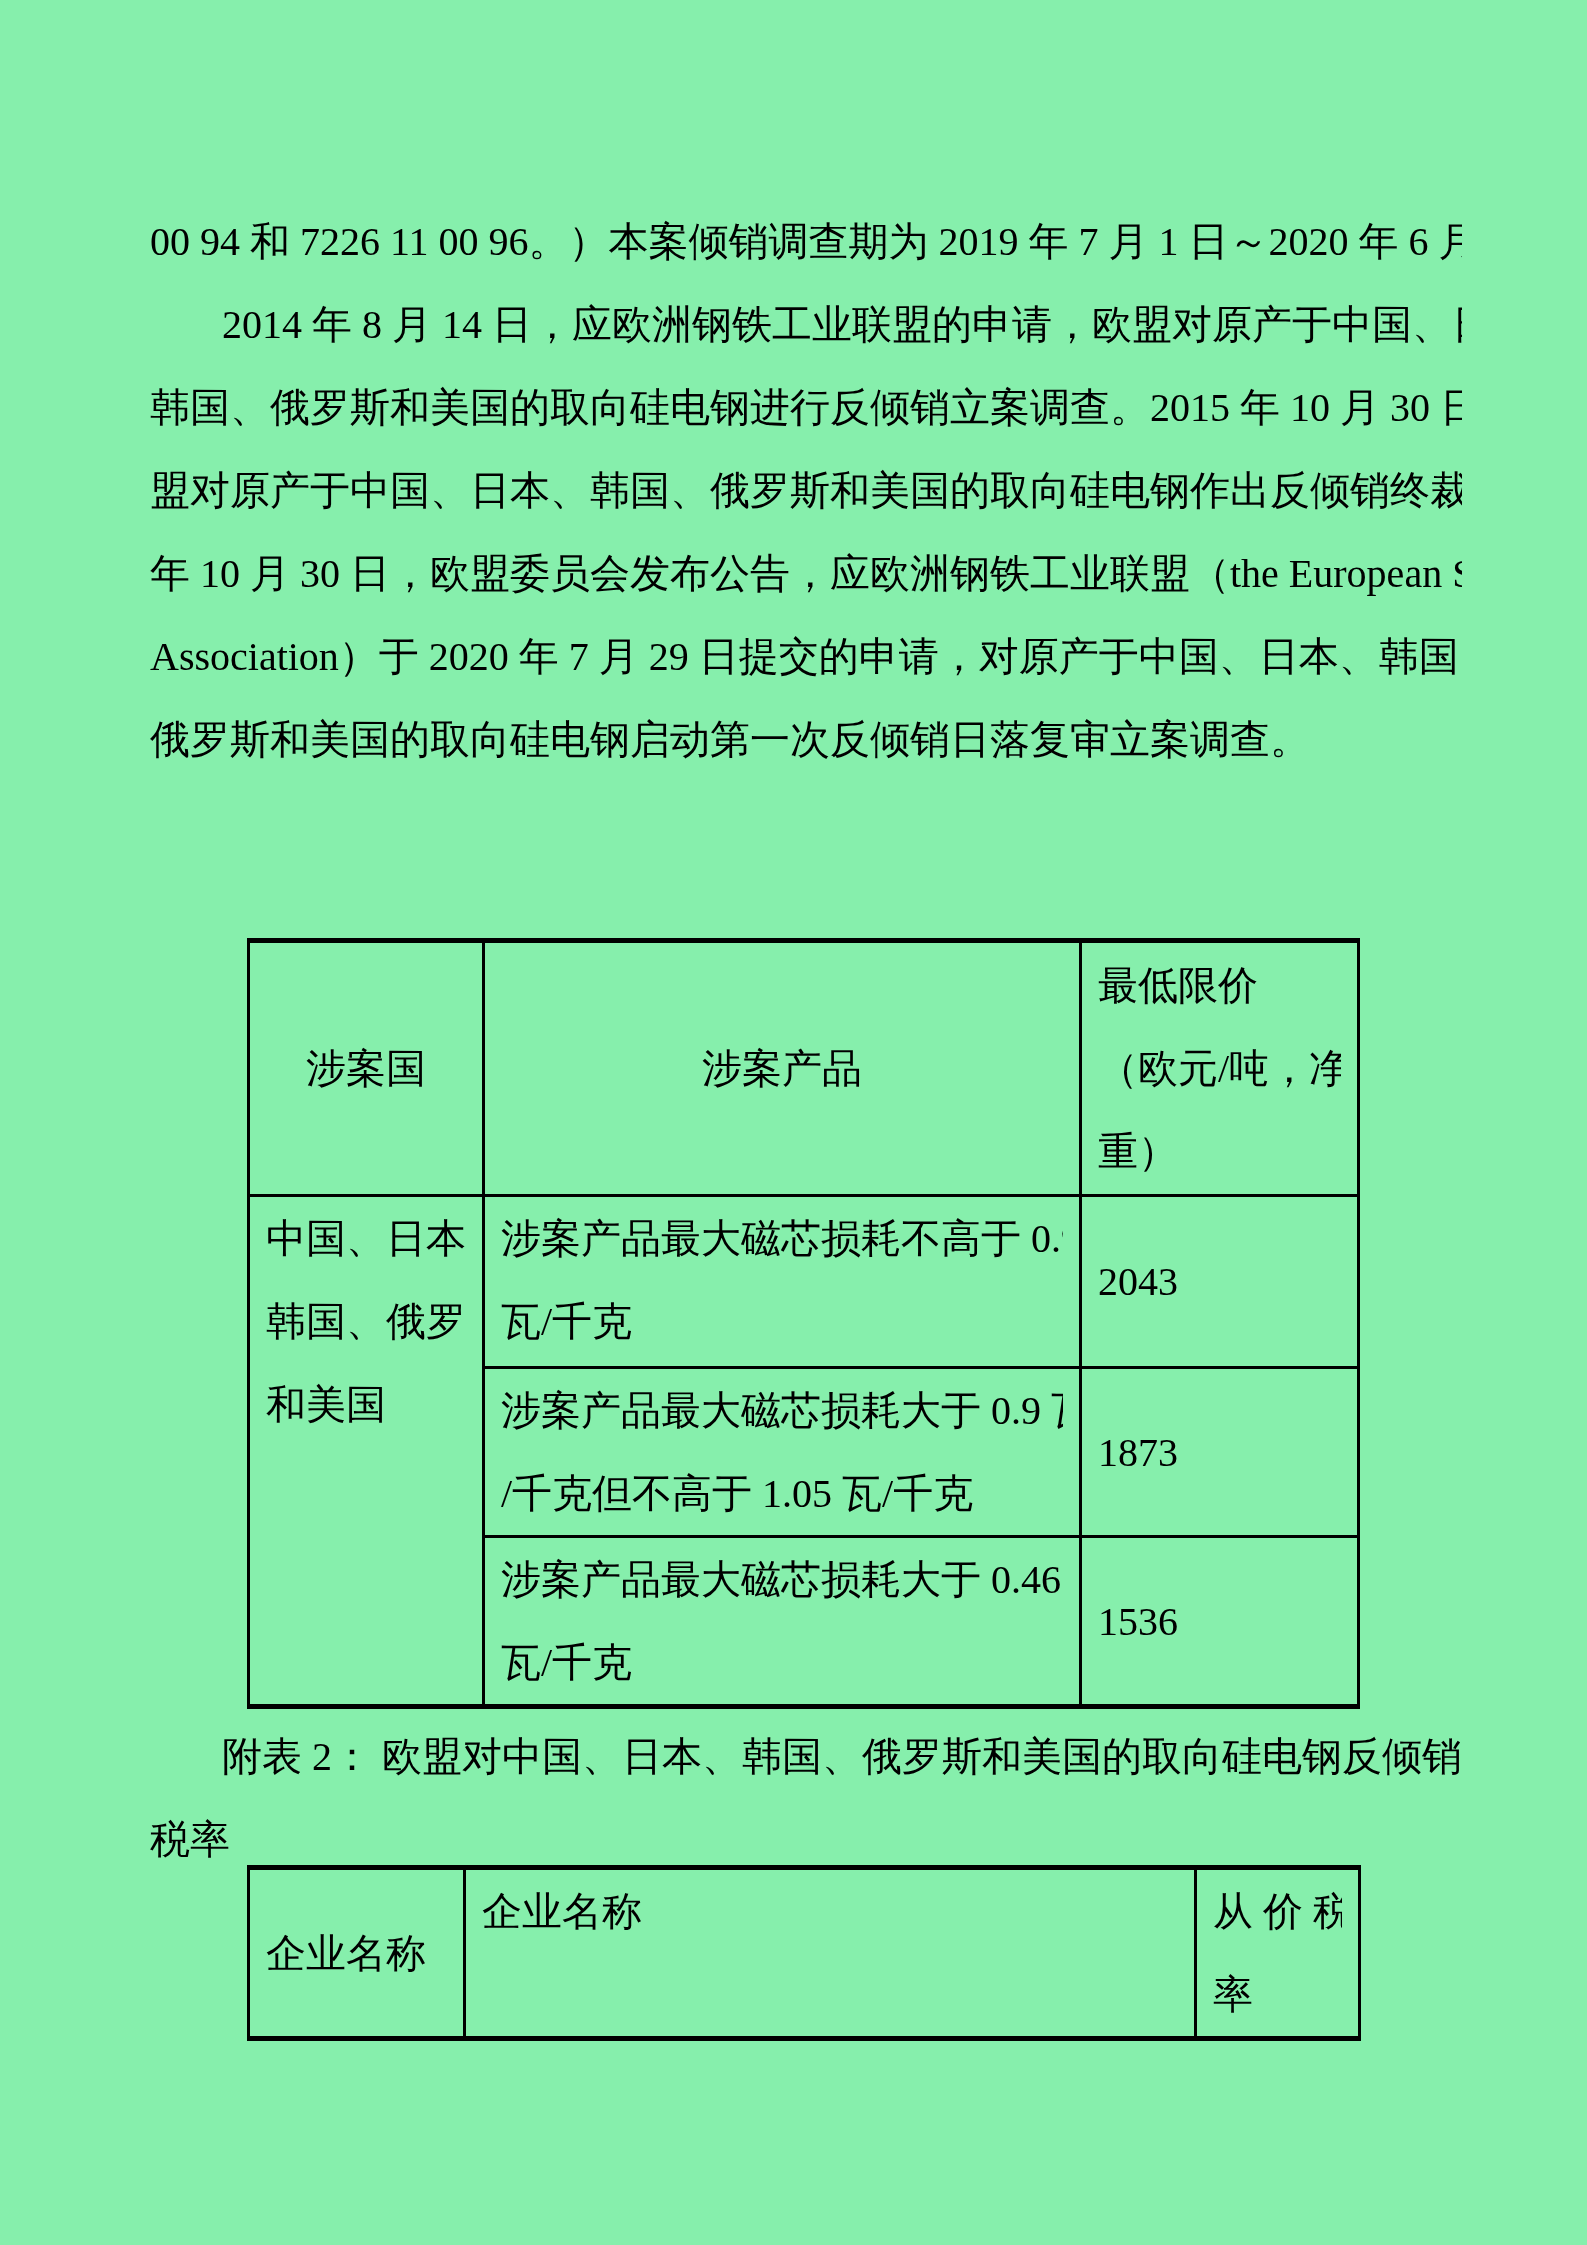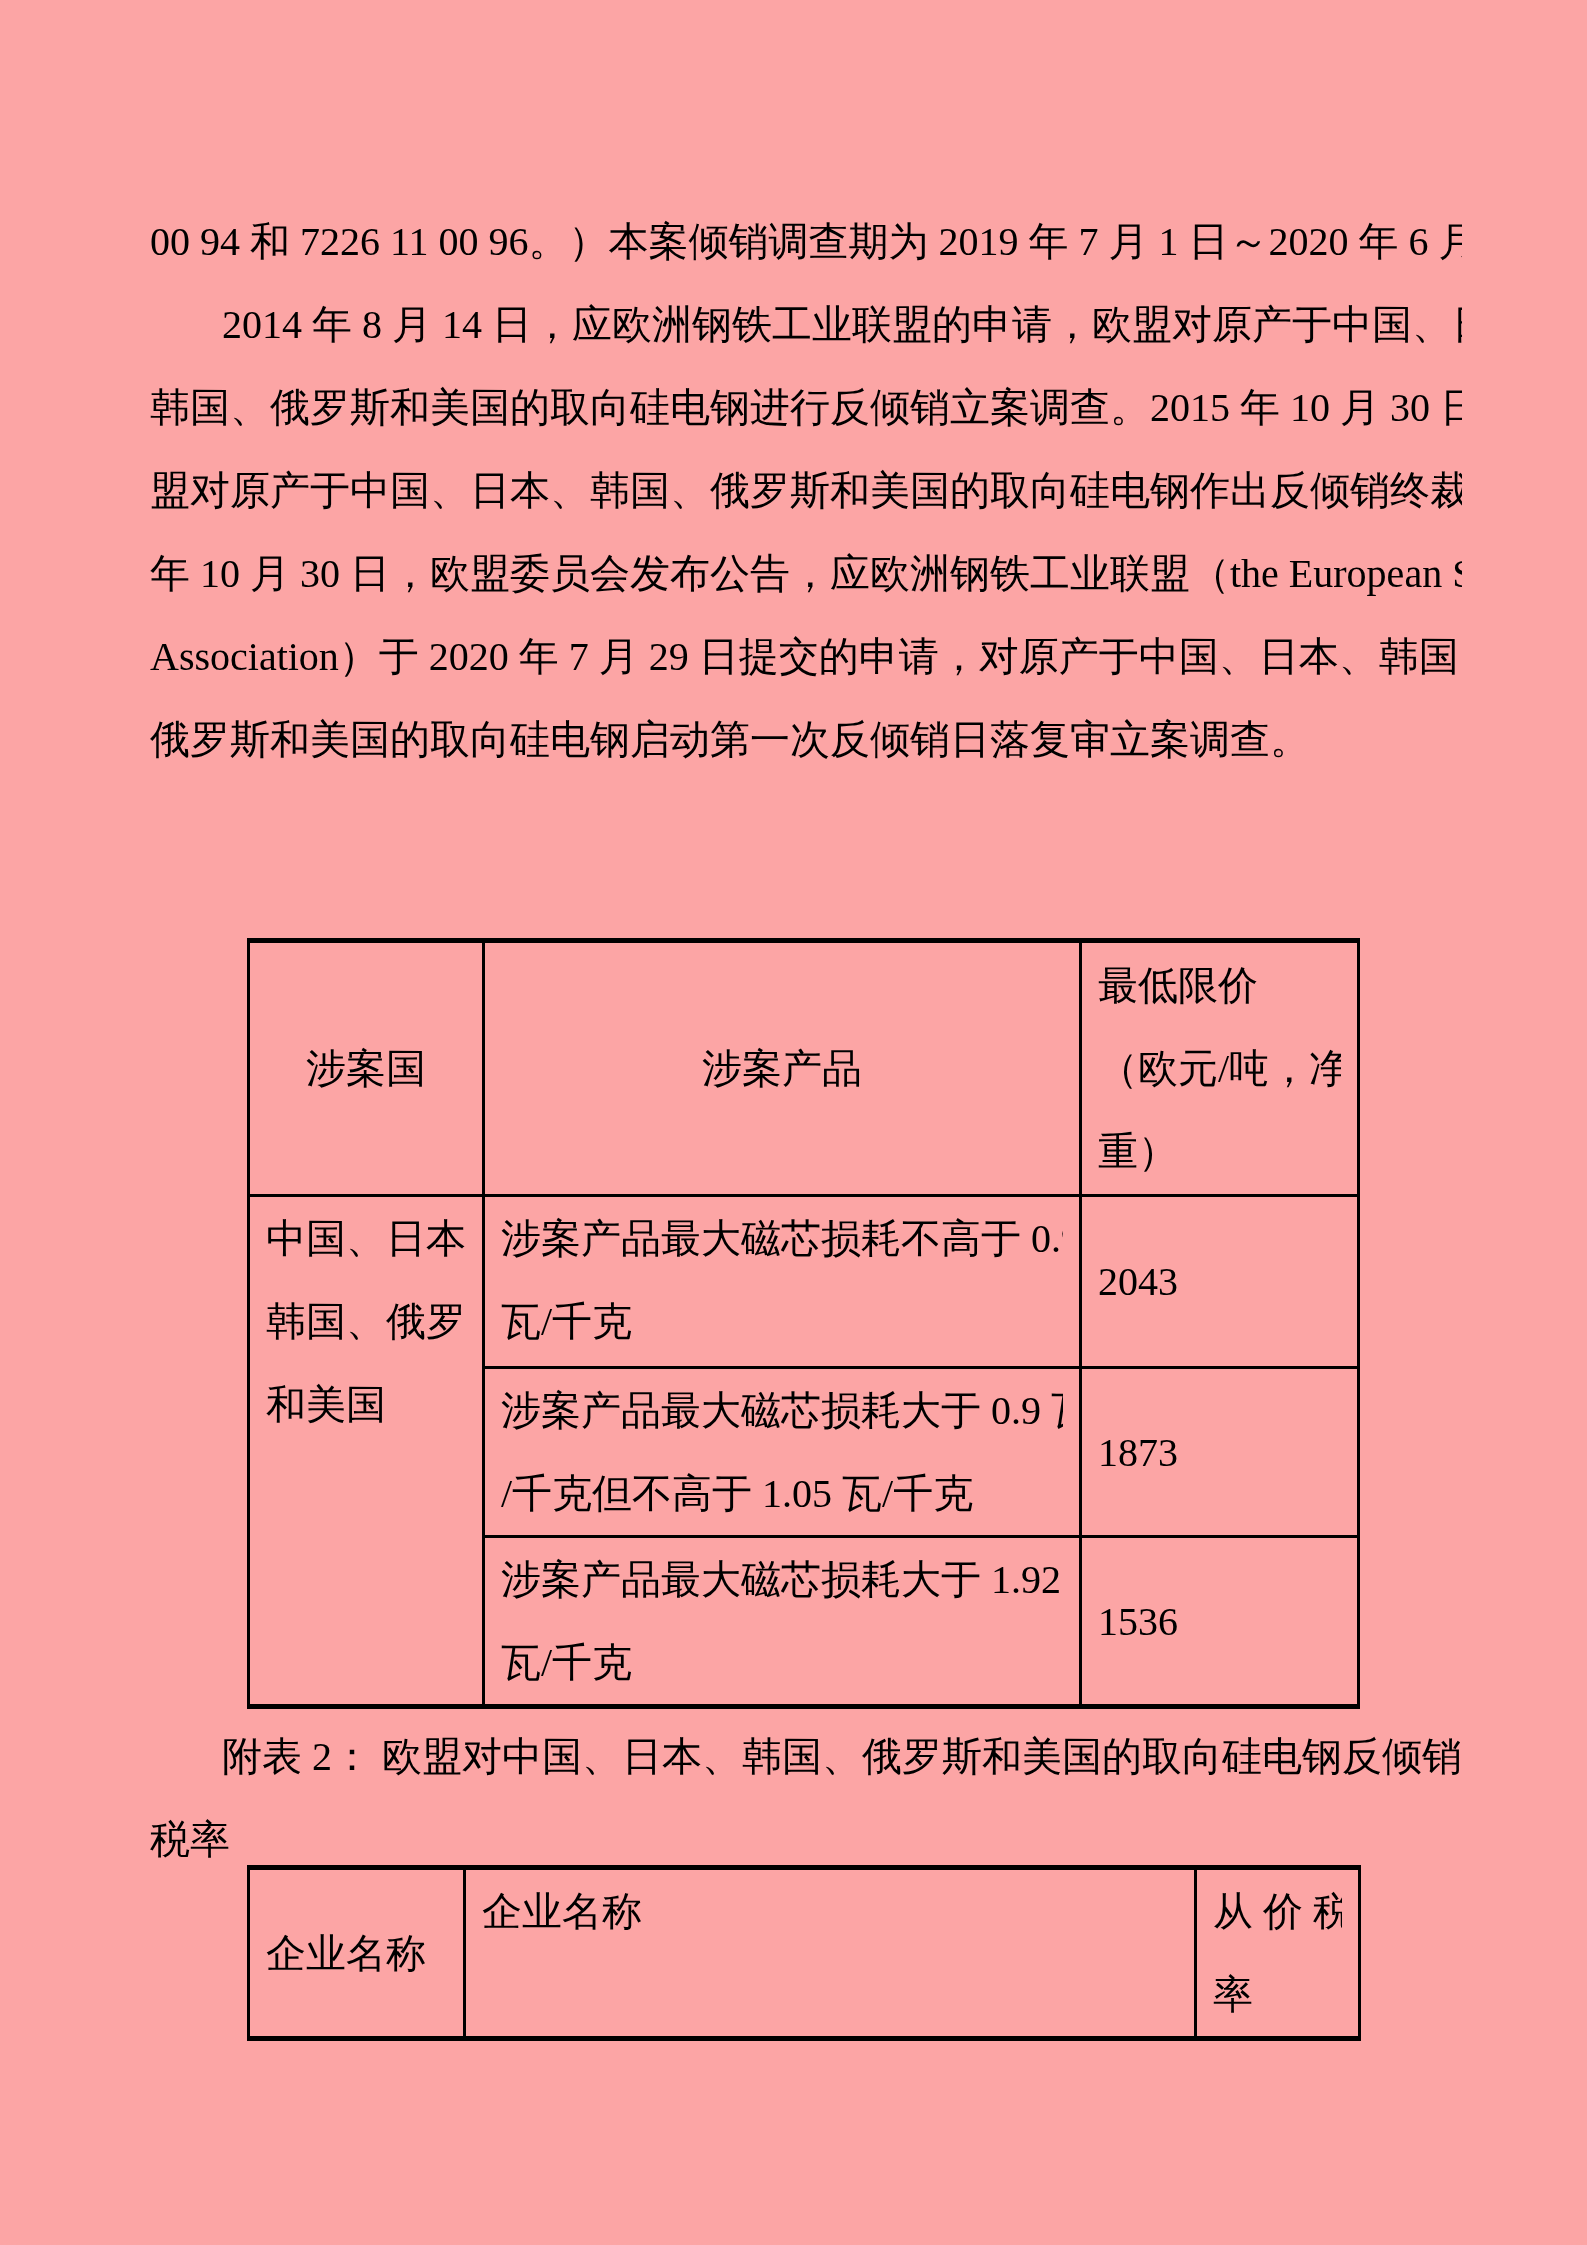--- a/index.html
+++ b/index.html
@@ -1,20 +1,20 @@
 <!DOCTYPE html>
 <html><head>
 <meta charset="utf-8">
 <style>
   html,body { margin:0; padding:0; background:#888; }
   .page {
     position: relative;
     width: 1587px; height: 2245px;
     margin: 0 auto;
-    background: #fca5a5;
+    background: #86efac;
     color: #000000;
     font-family: "Liberation Serif", serif;
     overflow: hidden;
   }
   .textblock {
     position: absolute;
     left: 150px; width: 1312px;
     font-size: 40px;
     line-height: 83px;
     white-space: nowrap;
@@ -94,21 +94,21 @@
       </tr>
       <tr style="height:168px">
         <td class="v-top">
           <div class="cellline">涉案产品最大磁芯损耗大于 0.9 瓦</div>
           <div class="cellline">/千克但不高于 1.05 瓦/千克</div>
         </td>
         <td class="v-mid">1873</td>
       </tr>
       <tr style="height:164px">
         <td class="v-top">
-          <div class="cellline">涉案产品最大磁芯损耗大于 1.92</div>
+          <div class="cellline">涉案产品最大磁芯损耗大于 0.46</div>
           <div class="cellline">瓦/千克</div>
         </td>
         <td class="v-mid">1536</td>
       </tr>
     </tbody>
   </table>
 
   <div class="textblock" style="top:1715px">
     <div class="tline jl indent">附表 2： 欧盟对中国、日本、韩国、俄罗斯和美国的取向硅电钢反倾销从价</div>
     <div class="tline">税率</div>

